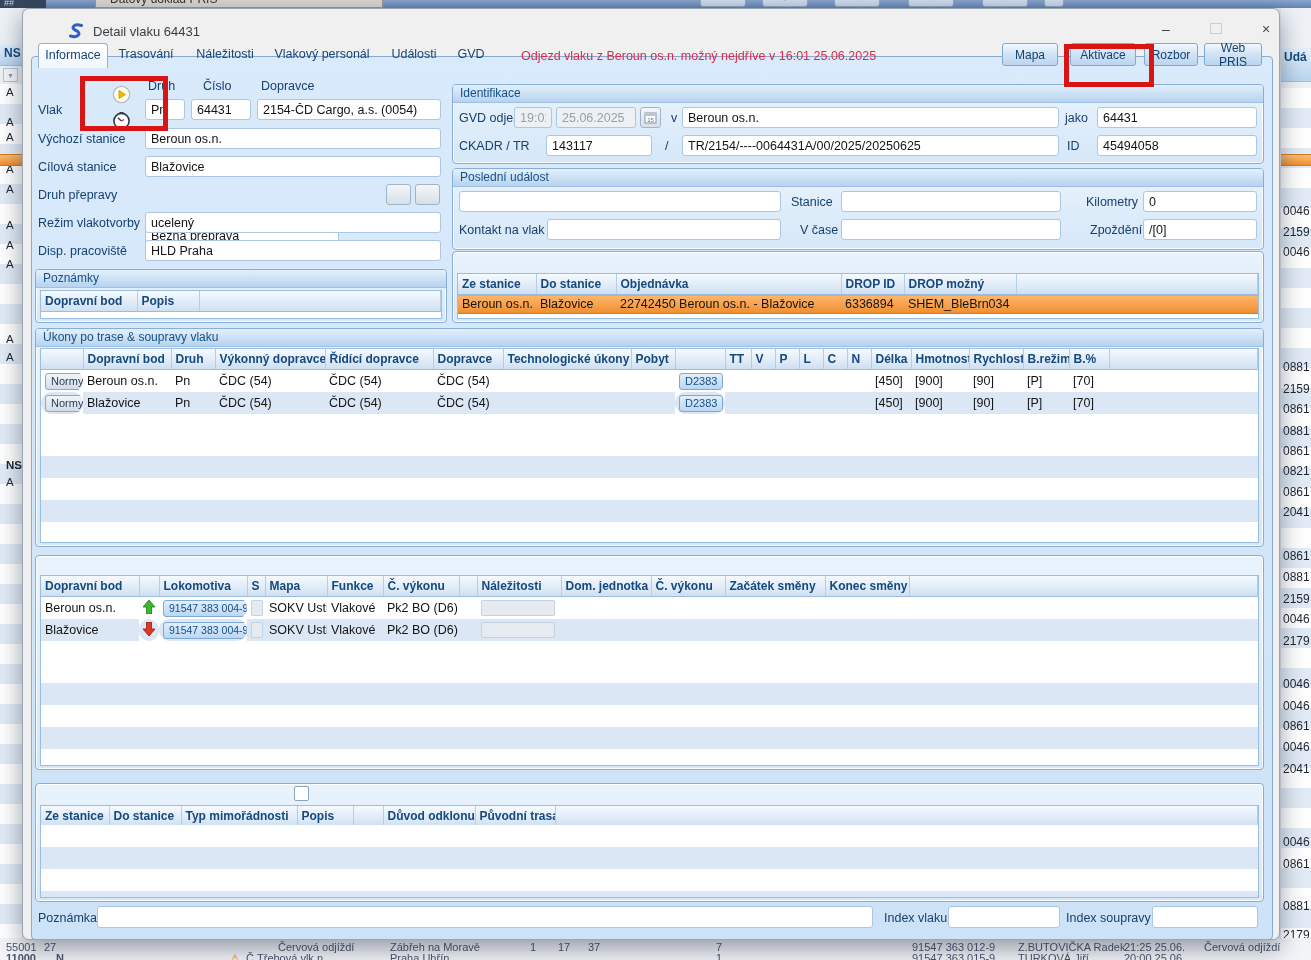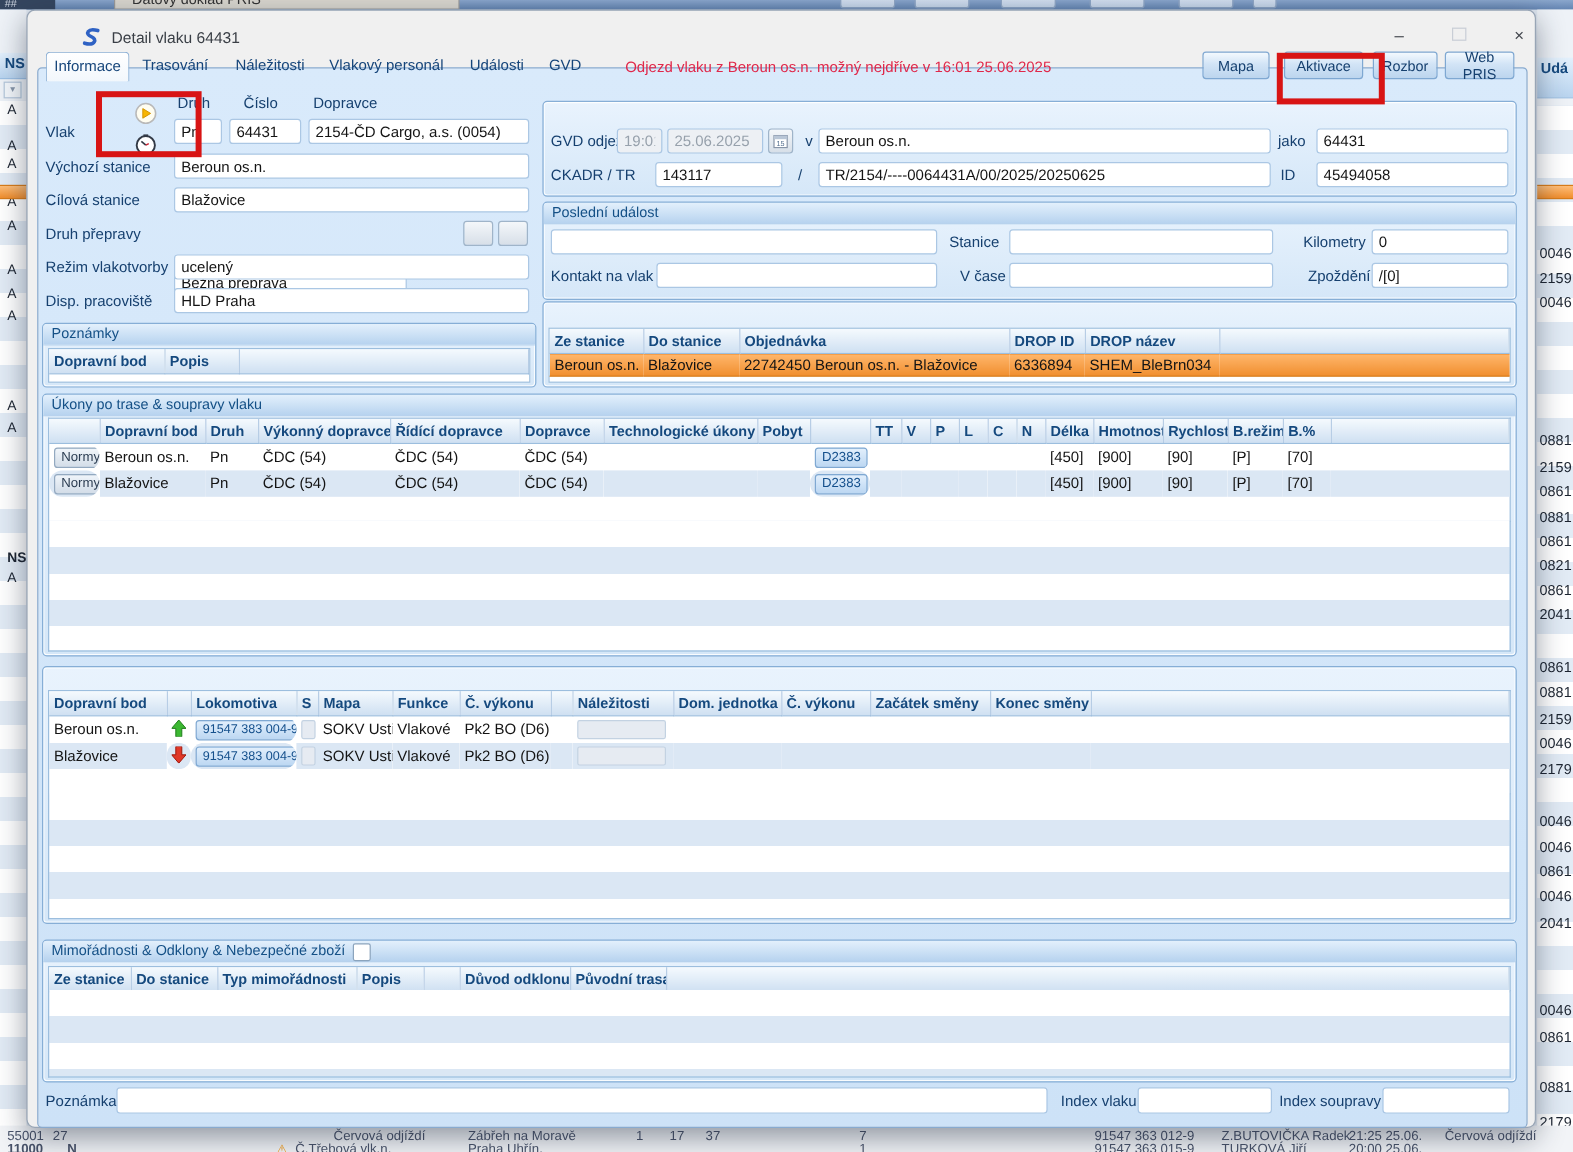--- a/index.html
+++ b/index.html
@@ -219,20 +219,21 @@
         <th>Dopravní bod</th>
         <th>Popis</th>
         <th></th>
       </tr>
     </tbody>
       </table>
   </div>
 </div>
 
 <div class="group" style="left:452px;top:84px;width:810px;height:78px;">
+  <div class="ghead">Identifikace</div>
   <span class="lbl" style="left:6px;top:26px;">GVD odjezd</span>
   <input class="inp dis" style="left: 61px; top: 22px; width: 38px; height: 21px;" readonly="" value="19:01">
   <input class="inp dis" style="left: 103px; top: 22px; width: 80px; height: 21px;" readonly="" value="25.06.2025">
   <button class="btn minibtn abs" style="left:187px;top:22px;width:21px;height:21px;padding:0;">
     <svg width="13" height="13" viewBox="0 0 13 13">
         <rect x="1" y="2" width="11" height="10" fill="#fff" stroke="#8795a8"></rect>
         <rect x="1" y="2" width="11" height="3" fill="#b9c6d6"></rect>
         <text x="6.5" y="10.5" font-size="6" text-anchor="middle" fill="#55708f">15</text>
       </svg>
   </button>
@@ -273,21 +274,21 @@
           <col style="width:63px">
           <col style="width:112px">
           <col>
         </colgroup>
       <tbody>
           <tr>
         <th>Ze stanice</th>
         <th>Do stanice</th>
         <th>Objednávka</th>
         <th>DROP ID</th>
-        <th>DROP název</th>
+        <th>DROP možný</th>
         <th></th>
       </tr>
       <tr class="row-orange">
         <td>Beroun os.n.</td>
         <td>Blažovice</td>
         <td>22742450 Beroun os.n. - Blažovice</td>
         <td>6336894</td>
         <td>SHEM_BleBrn034</td>
         <td></td>
       </tr>
@@ -475,21 +476,20 @@
             <td></td>
             <td></td>
       </tr>
     </tbody>
       </table>
   </div>
   <div class="stripes" style="top:105px;height:104px;"></div>
 </div>
 
 <div class="group" style="left:35px;top:783px;width:1227px;height:117px;">
-  <div class="ghead">Mimořádnosti &amp; Odklony &amp; Nebezpečné zboží</div>
   <span class="checkbox" style="left:258px;top:2px;"></span>
   <div class="gtable" style="top:21px;height:20px;border-bottom:none;">
     <table class="grid">
         <colgroup>
           <col style="width:68px">
           <col style="width:72px">
           <col style="width:116px">
           <col style="width:56px">
           <col style="width:30px">
           <col style="width:92px">

